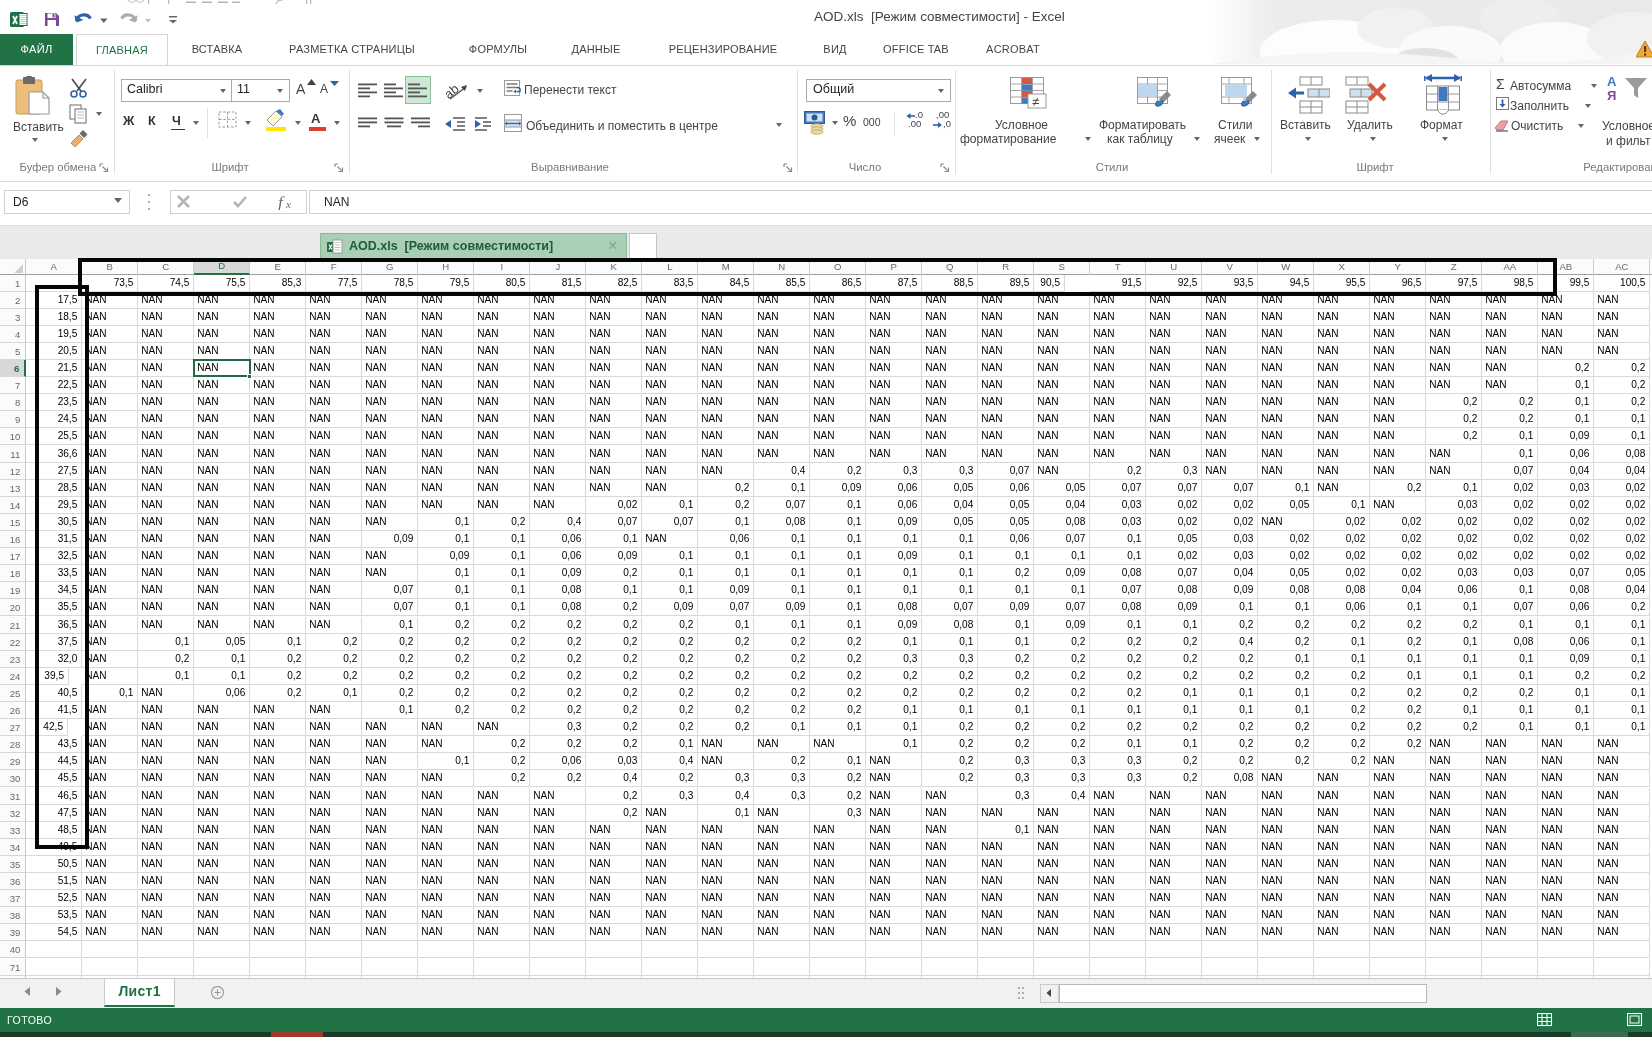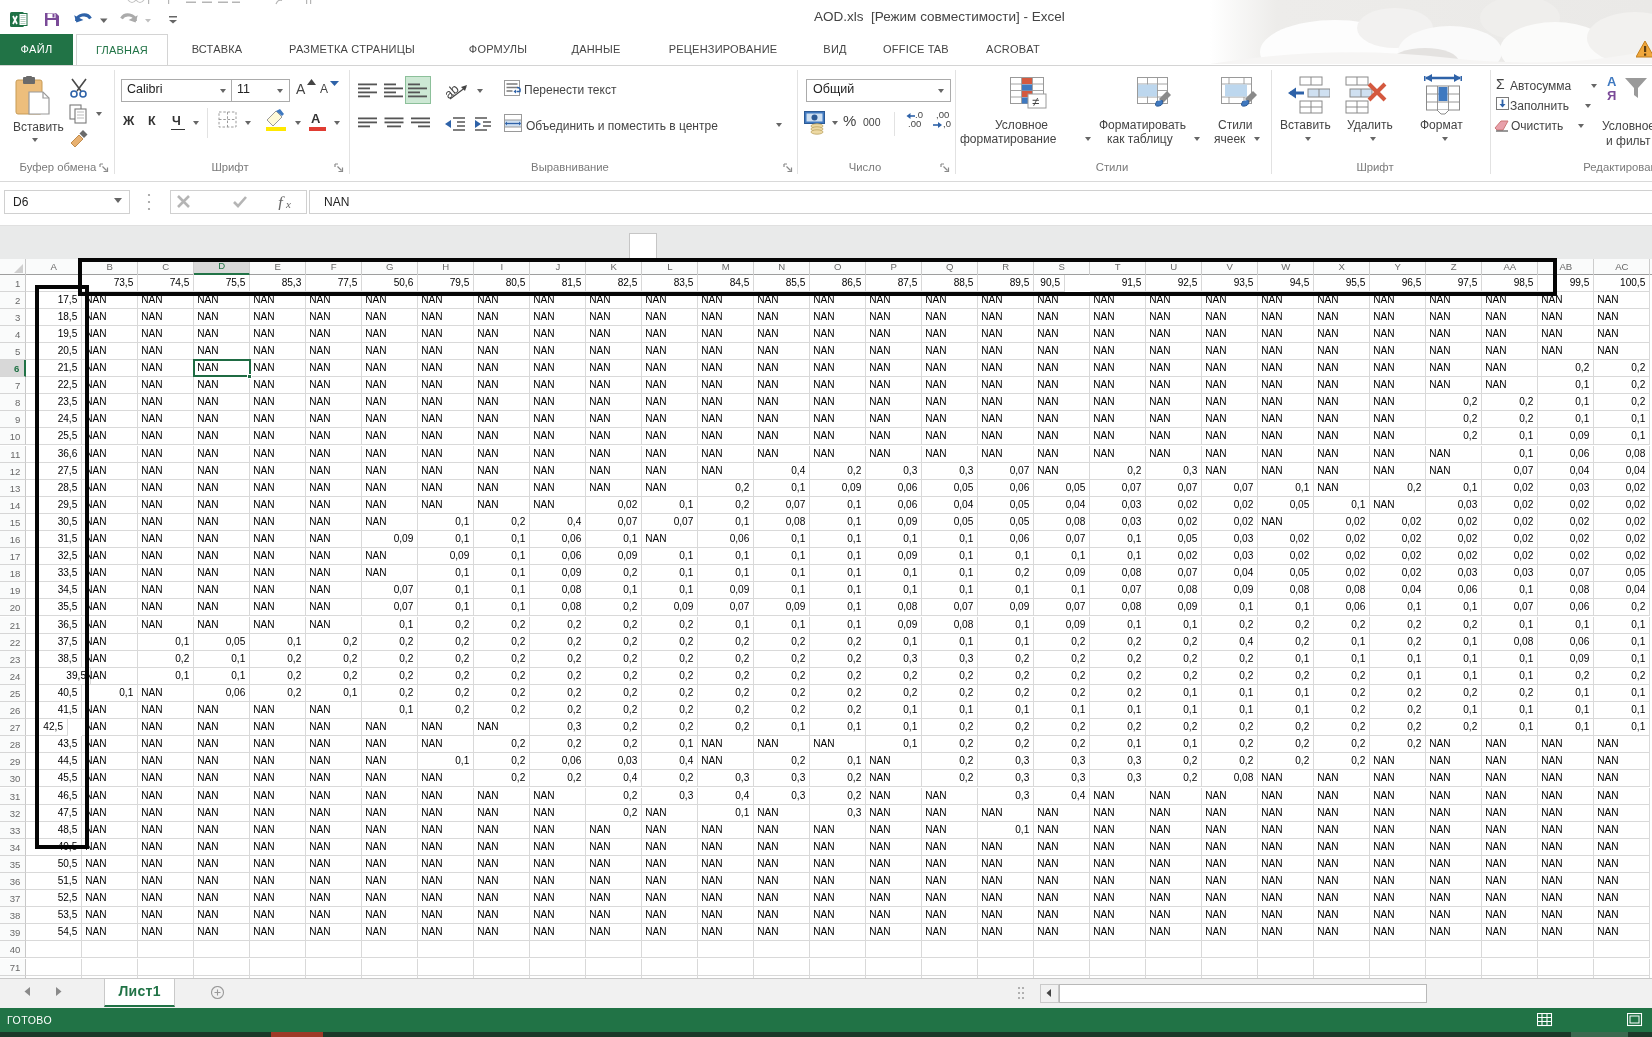--- a/index.html
+++ b/index.html
@@ -423,20 +423,30 @@
   <svg class="abs" style="left:176px;top:12px" width="125" height="16">
     <path d="M2 2 L13 13 M13 2 L2 13" stroke="#b5b5b5" stroke-width="2.6"></path>
     <path d="M58 8 l4 4 8 -9" stroke="#b5b5b5" stroke-width="2.6" fill="none"></path>
     <text x="102" y="14" font-size="17" font-style="italic" font-family="Liberation Serif" fill="#6a6a6a">f</text>
     <text x="110" y="14" font-size="11" font-style="italic" font-family="Liberation Serif" fill="#6a6a6a">x</text>
   </svg>
   <div id="fmbox">NAN</div>
 </div>
 
 <div id="doctabs">
+  <div class="dtab" style="left:320px;width:307px;background:#a9d0b4;border:1px solid #8db89a;border-bottom:none;color:#1d5c36;font-weight:bold">
+    <svg style="position:absolute;left:6px;top:5px" width="16" height="16">
+        <rect x="0" y="3" width="9" height="10" rx="1" fill="#1e7145"></rect>
+        <rect x="6" y="1" width="9" height="13" fill="#fff" stroke="#8a8a8a" stroke-width="0.8"></rect>
+        <path d="M7.5 3.5h6M7.5 6h6M7.5 8.5h6M7.5 11h6" stroke="#bbb" stroke-width="0.9"></path>
+        <path d="M2 5.5l3 5M5 5.5l-3 5" stroke="#fff" stroke-width="1.2"></path>
+      </svg>
+    <span style="margin-left:28px">AOD.xls&nbsp; [Режим совместимости]</span>
+    <span style="position:absolute;right:8px;top:0;color:#7fa78c;font-weight:normal">✕</span>
+  </div>
   <div class="dtab" style="left:629px;width:28px;background:#fff;border:1px solid #c6c6c6;border-bottom:none"></div>
 </div>
 
 <div id="sheet">
 <div class="hrow">
       <div class="corner">
         <div class="ctri"></div>
       </div>
       <div class="hc" style="left:26.3px;width:56.0px">A</div>
       <div class="hc" style="left:82.3px;width:56.0px">B</div>
@@ -469,21 +479,21 @@
       <div class="hc" style="left:1594.3px;width:56.0px">AC</div>
     </div>
     <div class="grow" style="top:16.0px">
       <div class="gut">1</div>
       <div class="cell num" style="left:26.3px;width:56.0px"></div>
       <div class="cell num" style="left:82.3px">73,5</div>
       <div class="cell num" style="left:138.3px">74,5</div>
       <div class="cell num" style="left:194.3px">75,5</div>
       <div class="cell num" style="left:250.3px">85,3</div>
       <div class="cell num" style="left:306.3px">77,5</div>
-      <div class="cell num" style="left:362.3px">50,6</div>
+      <div class="cell num" style="left:362.3px">78,5</div>
       <div class="cell num" style="left:418.3px">79,5</div>
       <div class="cell num" style="left:474.3px">80,5</div>
       <div class="cell num" style="left:530.3px">81,5</div>
       <div class="cell num" style="left:586.3px">82,5</div>
       <div class="cell num" style="left:642.3px">83,5</div>
       <div class="cell num" style="left:698.3px">84,5</div>
       <div class="cell num" style="left:754.3px">85,5</div>
       <div class="cell num" style="left:810.3px">86,5</div>
       <div class="cell num" style="left:866.3px">87,5</div>
       <div class="cell num" style="left:922.3px">88,5</div>
@@ -1167,21 +1177,21 @@
       <div class="cell num" style="left:1258.3px">0,2</div>
       <div class="cell num" style="left:1314.3px">0,1</div>
       <div class="cell num" style="left:1370.3px">0,2</div>
       <div class="cell num" style="left:1426.3px">0,1</div>
       <div class="cell num" style="left:1482.3px">0,08</div>
       <div class="cell num" style="left:1538.3px">0,06</div>
       <div class="cell num" style="left:1594.3px">0,1</div>
     </div>
     <div class="grow" style="top:392.2px">
       <div class="gut">23</div>
-      <div class="cell num" style="left:26.3px;width:56.0px">38,5</div>
+      <div class="cell num" style="left:26.3px;width:56.0px">32,0</div>
       <div class="cell nan" style="left:82.3px">NAN</div>
       <div class="cell num" style="left:138.3px">0,2</div>
       <div class="cell num" style="left:194.3px">0,1</div>
       <div class="cell num" style="left:250.3px">0,2</div>
       <div class="cell num" style="left:306.3px">0,2</div>
       <div class="cell num" style="left:362.3px">0,2</div>
       <div class="cell num" style="left:418.3px">0,2</div>
       <div class="cell num" style="left:474.3px">0,2</div>
       <div class="cell num" style="left:530.3px">0,2</div>
       <div class="cell num" style="left:586.3px">0,2</div>
@@ -1199,21 +1209,21 @@
       <div class="cell num" style="left:1258.3px">0,1</div>
       <div class="cell num" style="left:1314.3px">0,1</div>
       <div class="cell num" style="left:1370.3px">0,1</div>
       <div class="cell num" style="left:1426.3px">0,1</div>
       <div class="cell num" style="left:1482.3px">0,1</div>
       <div class="cell num" style="left:1538.3px">0,09</div>
       <div class="cell num" style="left:1594.3px">0,1</div>
     </div>
     <div class="grow" style="top:409.3px">
       <div class="gut">24</div>
-      <div class="cell num" style="left:35px;width:56.0px">39,5</div>
+      <div class="cell num" style="left:13px;width:56.0px">39,5</div>
       <div class="cell nan" style="left:82.3px">NAN</div>
       <div class="cell num" style="left:138.3px">0,1</div>
       <div class="cell num" style="left:194.3px">0,1</div>
       <div class="cell num" style="left:250.3px">0,2</div>
       <div class="cell num" style="left:306.3px">0,2</div>
       <div class="cell num" style="left:362.3px">0,2</div>
       <div class="cell num" style="left:418.3px">0,2</div>
       <div class="cell num" style="left:474.3px">0,2</div>
       <div class="cell num" style="left:530.3px">0,2</div>
       <div class="cell num" style="left:586.3px">0,2</div>

